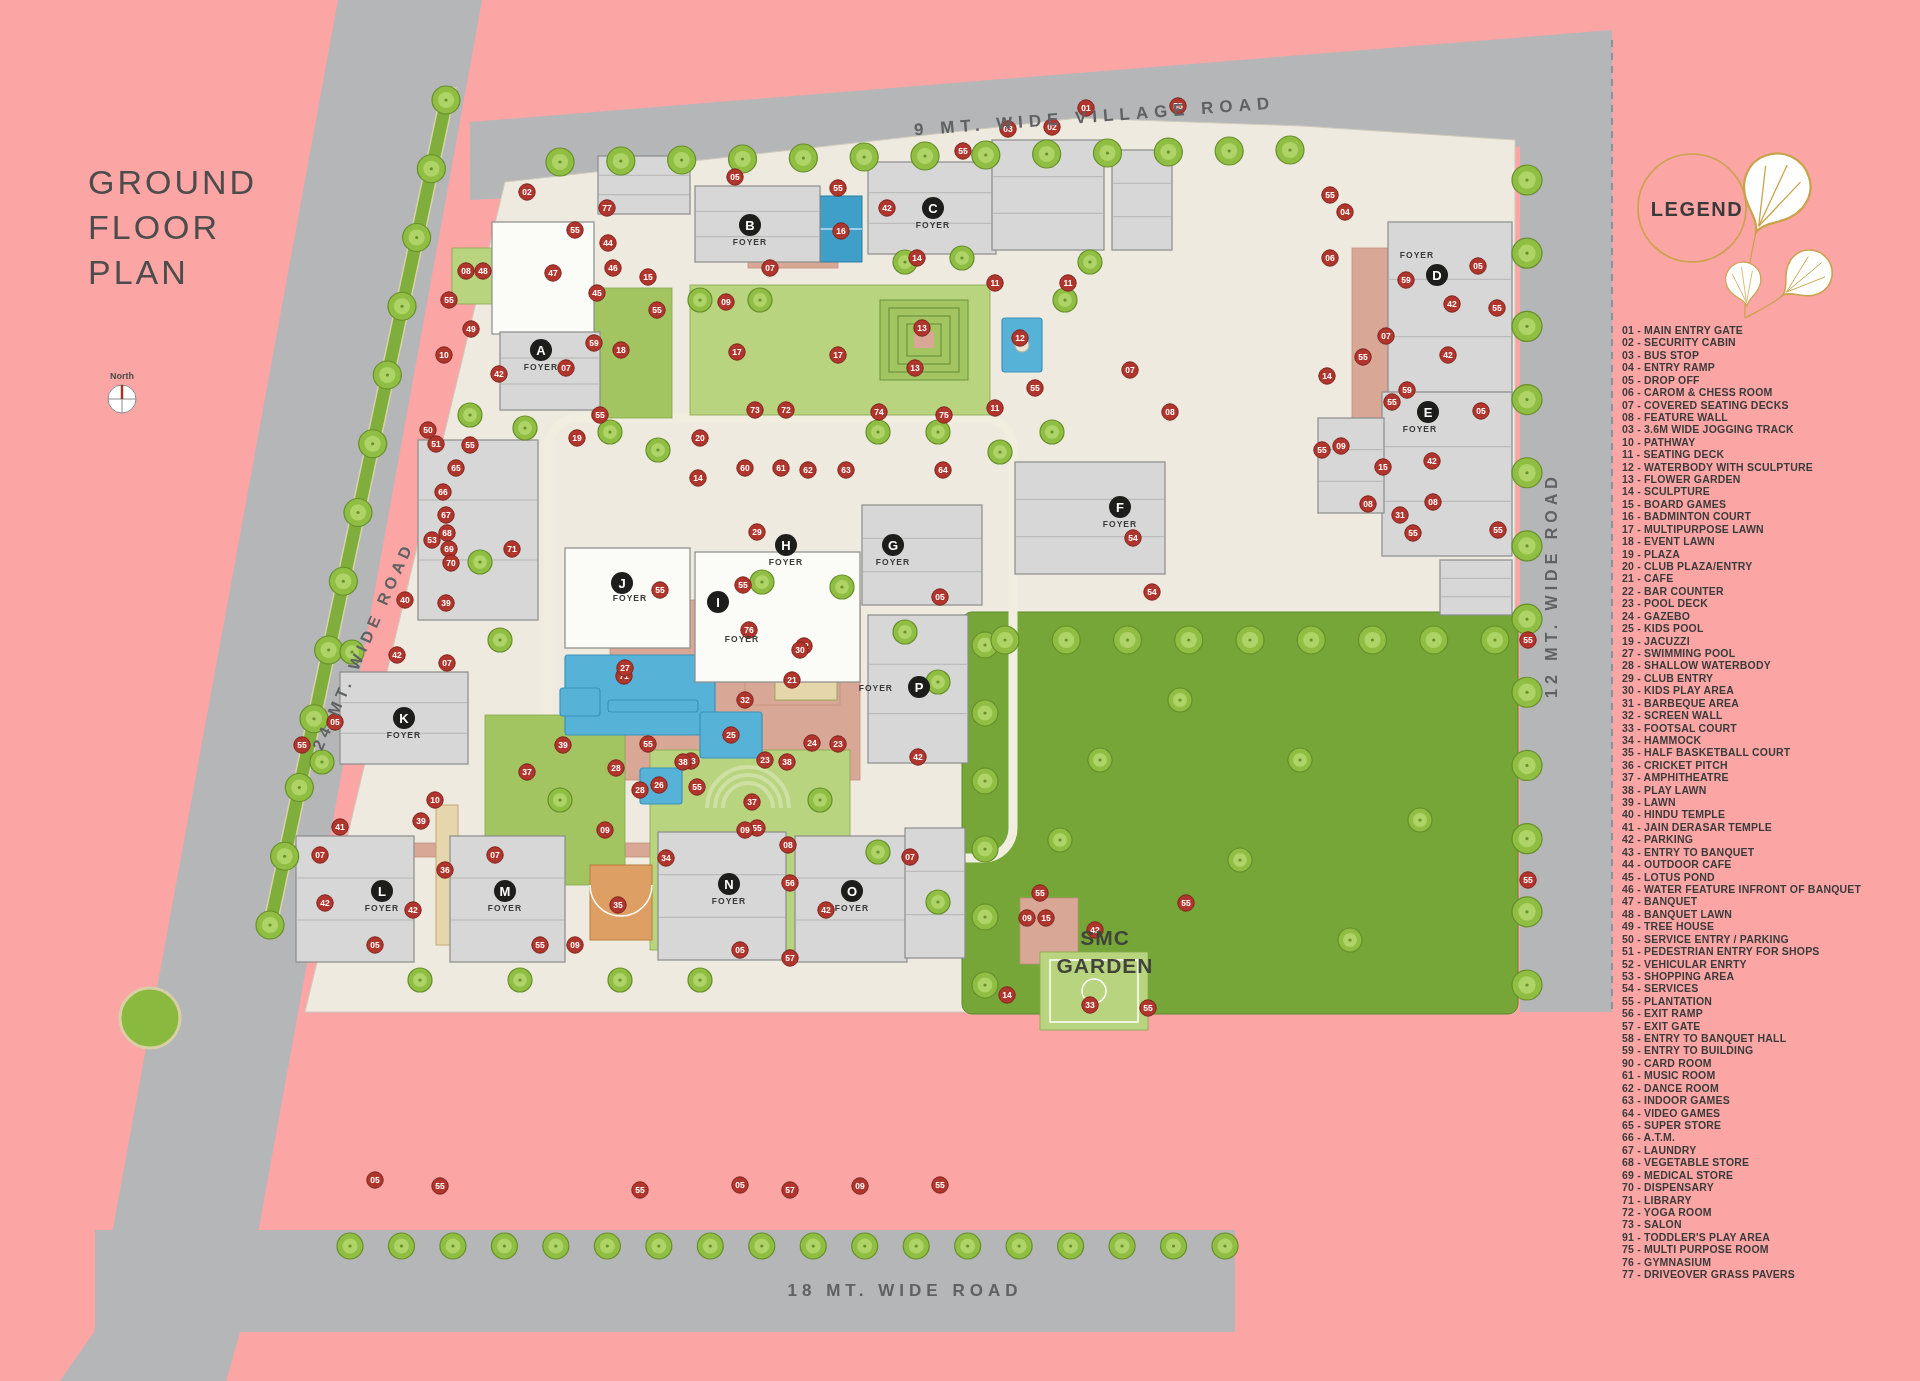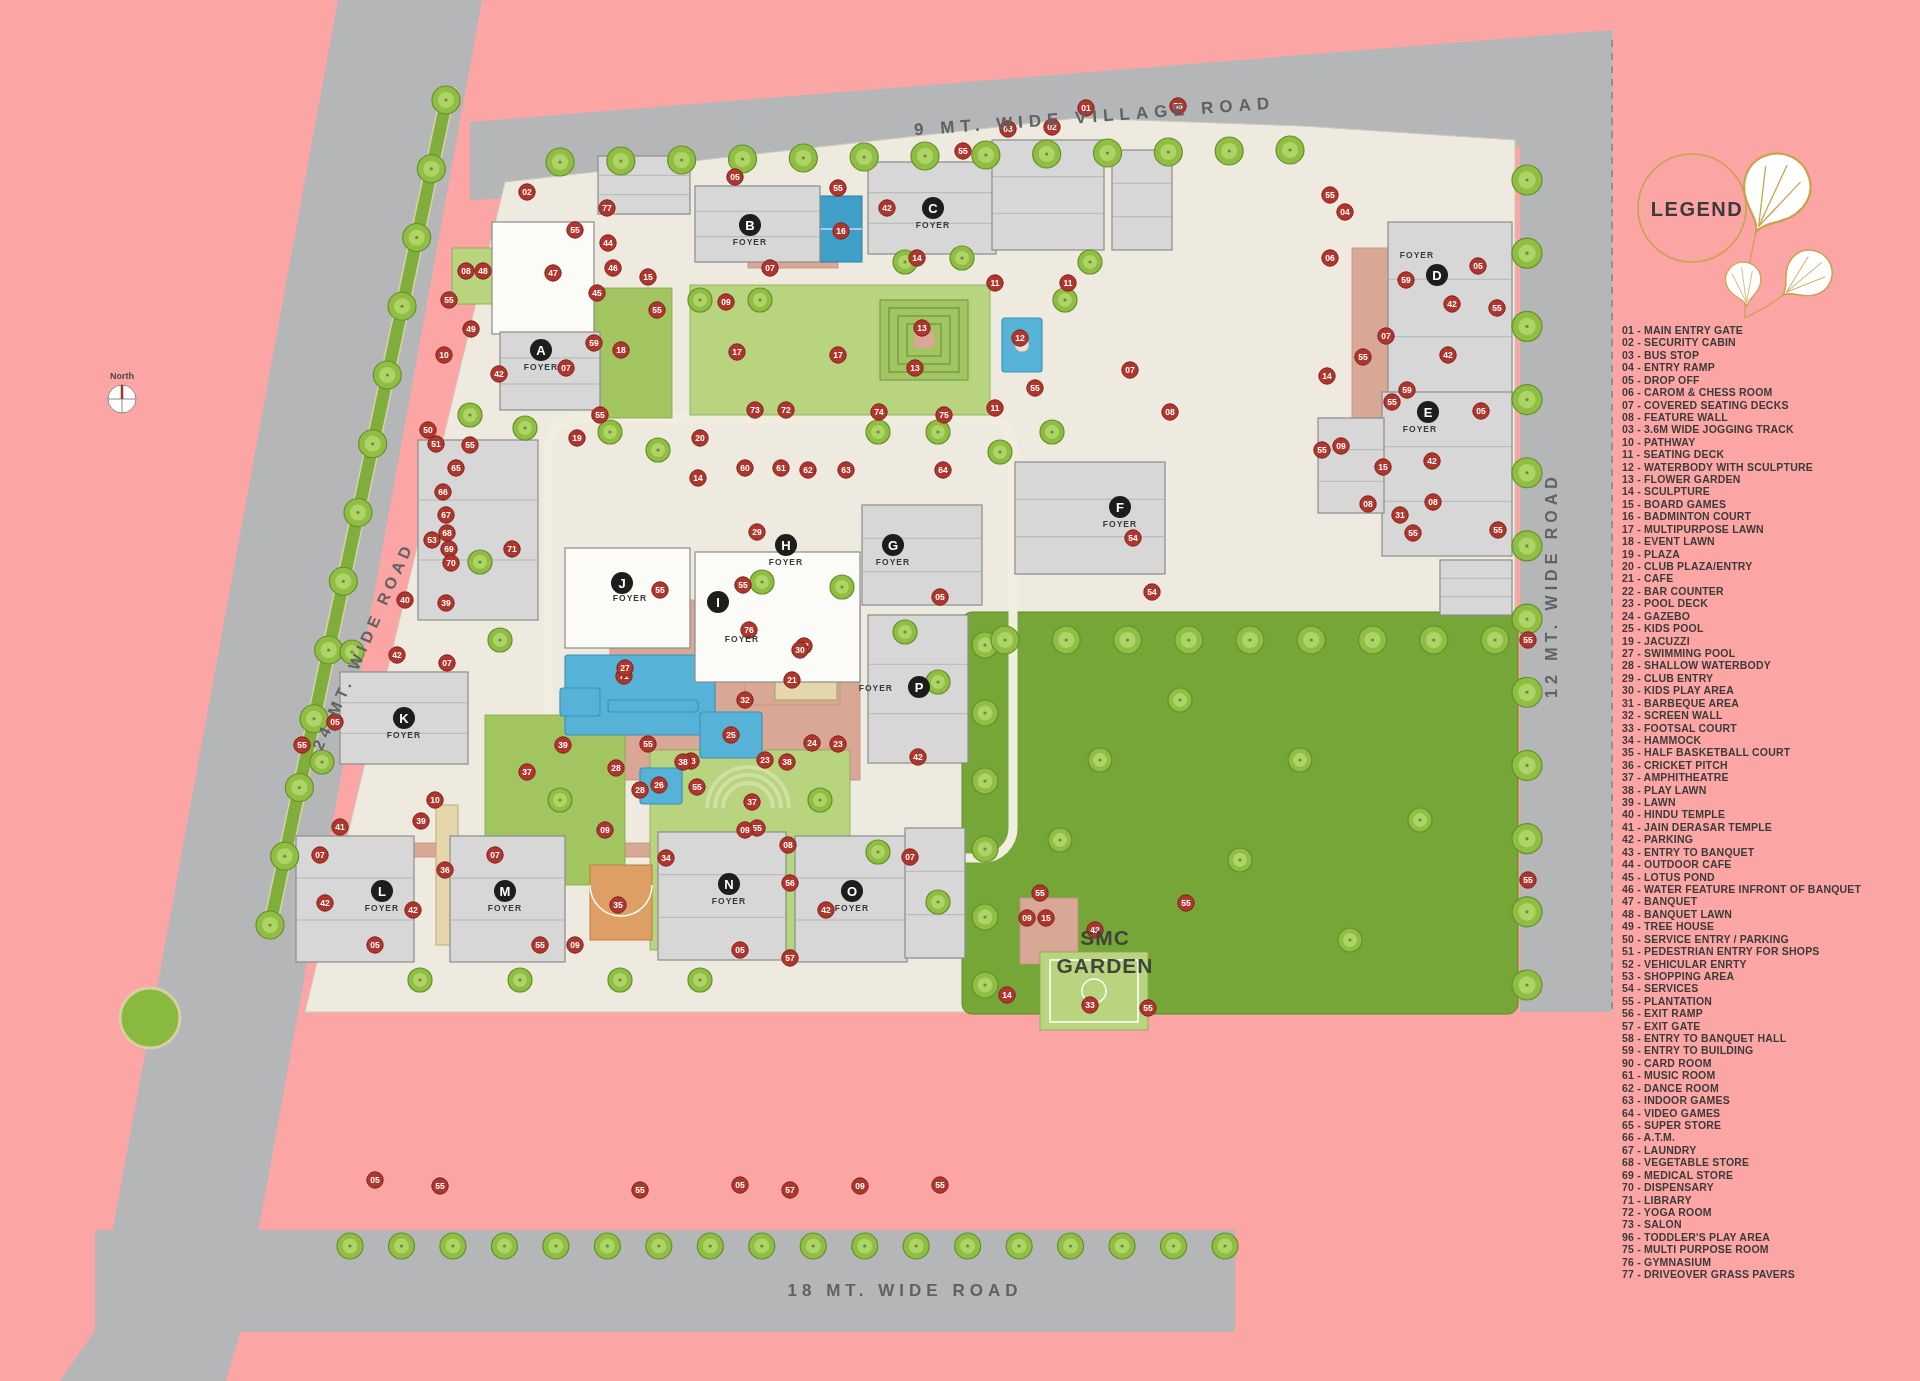--- a/index.html
+++ b/index.html
@@ -1429,20 +1429,25 @@
       </g>
       <g transform="translate(1747,306) rotate(-8) scale(0.85)">
         <path d="M0 0 C -3 -10 -16 -12 -20 -26 C -24 -42 -11 -52 0 -52 C 11 -52 24 -42 20 -26 C 16 -12 3 -10 0 0 Z" fill="#ffffff" stroke="#c9a24b" stroke-width="1.4"></path>
         <line x1="0" y1="-4" x2="-12" y2="-40" stroke="#c9a24b" stroke-width="0.8"></line>
         <line x1="0" y1="-4" x2="0" y2="-46" stroke="#c9a24b" stroke-width="0.8"></line>
         <line x1="0" y1="-4" x2="12" y2="-40" stroke="#c9a24b" stroke-width="0.8"></line>
       </g>
       <text x="1697" y="216" text-anchor="middle" fill="#3a3a3a" font-size="20" font-weight="bold" letter-spacing="1.5" font-family="&quot;Liberation Sans&quot;,sans-serif">LEGEND</text>
     </svg>
 
+  <div id="title-block">
+    <div>GROUND</div>
+    <div>FLOOR</div>
+    <div>PLAN</div>
+  </div>
 
   <div id="legend-panel">
       <div class="legend-item">01 - MAIN ENTRY GATE</div>
       <div class="legend-item">02 - SECURITY CABIN</div>
       <div class="legend-item">03 - BUS STOP</div>
       <div class="legend-item">04 - ENTRY RAMP</div>
       <div class="legend-item">05 - DROP OFF</div>
       <div class="legend-item">06 - CAROM &amp; CHESS ROOM</div>
       <div class="legend-item">07 - COVERED SEATING DECKS</div>
       <div class="legend-item">08 - FEATURE WALL</div>
@@ -1504,19 +1509,19 @@
       <div class="legend-item">64 - VIDEO GAMES</div>
       <div class="legend-item">65 - SUPER STORE</div>
       <div class="legend-item">66 - A.T.M.</div>
       <div class="legend-item">67 - LAUNDRY</div>
       <div class="legend-item">68 - VEGETABLE STORE</div>
       <div class="legend-item">69 - MEDICAL STORE</div>
       <div class="legend-item">70 - DISPENSARY</div>
       <div class="legend-item">71 - LIBRARY</div>
       <div class="legend-item">72 - YOGA ROOM</div>
       <div class="legend-item">73 - SALON</div>
-      <div class="legend-item">96 - TODDLER'S PLAY AREA</div>
+      <div class="legend-item">91 - TODDLER'S PLAY AREA</div>
       <div class="legend-item">75 - MULTI PURPOSE ROOM</div>
       <div class="legend-item">76 - GYMNASIUM</div>
       <div class="legend-item">77 - DRIVEOVER GRASS PAVERS</div>
     </div>
 
 </div>
 
 </body></html>

